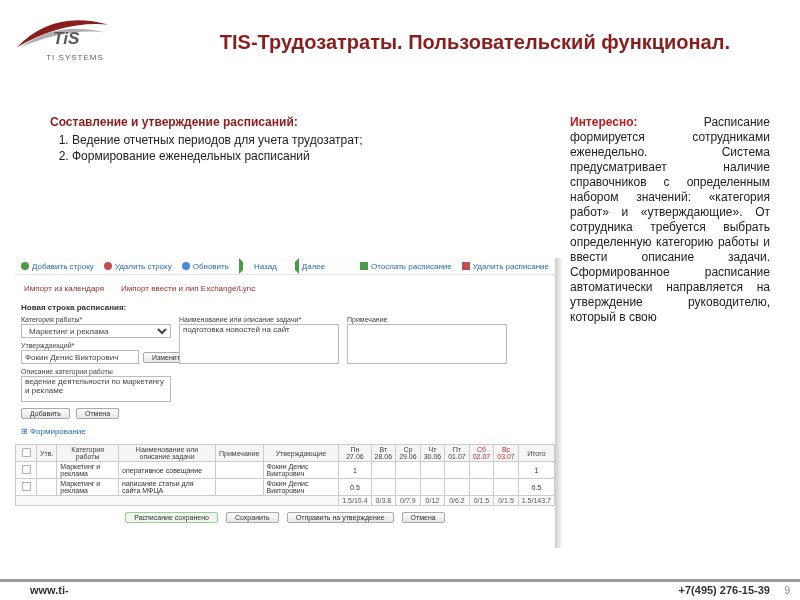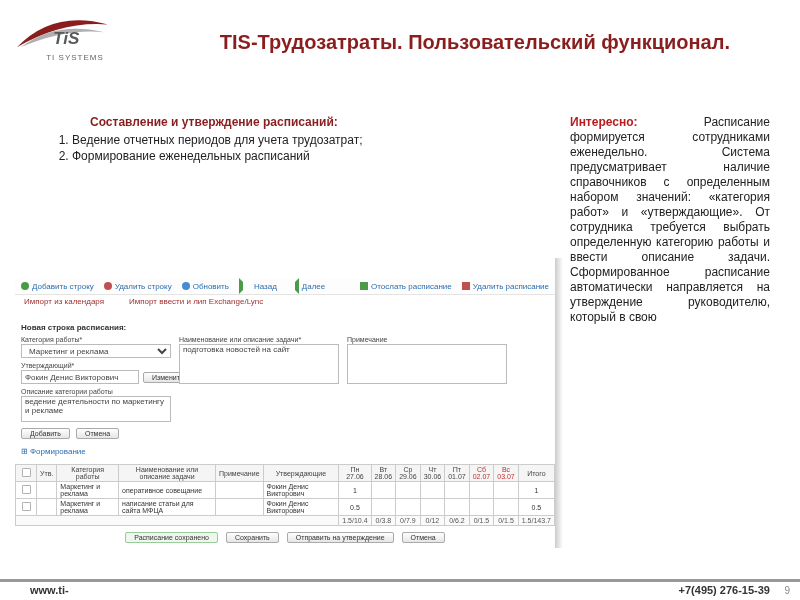--- a/index.html
+++ b/index.html
@@ -48,21 +48,20 @@
     top: 115px;
     left: 50px;
     width: 380px;
     font-size: 12px;
     color: #222;
   }
   .left-col .subhead {
     color: #8a1e1e;
     font-weight: bold;
     margin-bottom: 4px;
-    margin-left: 40px;
   }
   .left-col ol {
     margin: 0;
     padding-left: 22px;
   }
   .left-col li {
     text-align: justify;
     margin-bottom: 2px;
   }
   .right-col {
@@ -90,39 +89,38 @@
   .app-screenshot {
     position: absolute;
     top: 258px;
     left: 15px;
     width: 540px;
     height: 296px;
     background: #fff;
     font-size: 8px;
     color: #333;
     overflow: hidden;
-    margin-top: 20px;
   }
   .app-toolbar {
     height: 16px;
     background: #fdfdfd;
     border-bottom: 1px solid #e4e4e4;
     display: flex;
     align-items: center;
     gap: 10px;
     padding: 0 6px;
   }
   .app-toolbar span { display: inline-flex; align-items: center; gap: 3px; color: #2a6db1; }
   .app-toolbar .ico { width:8px; height:8px; display:inline-block; }
   .gap-flex { flex:1; }
   .app-importbar {
     height: 16px;
     display: flex;
-    align-items: flex-start;
-    gap: 22px;
+    align-items: flex-end;
+    gap: 14px;
     padding: 2px 6px 0 6px;
   }
   .app-importbar span { color: #a03030; display: inline-flex; align-items: center; gap: 3px;}
   .sec-title {
     font-weight: bold;
     font-size: 8px;
     padding: 10px 6px 4px 6px;
     color: #333;
   }
   .form-row {

